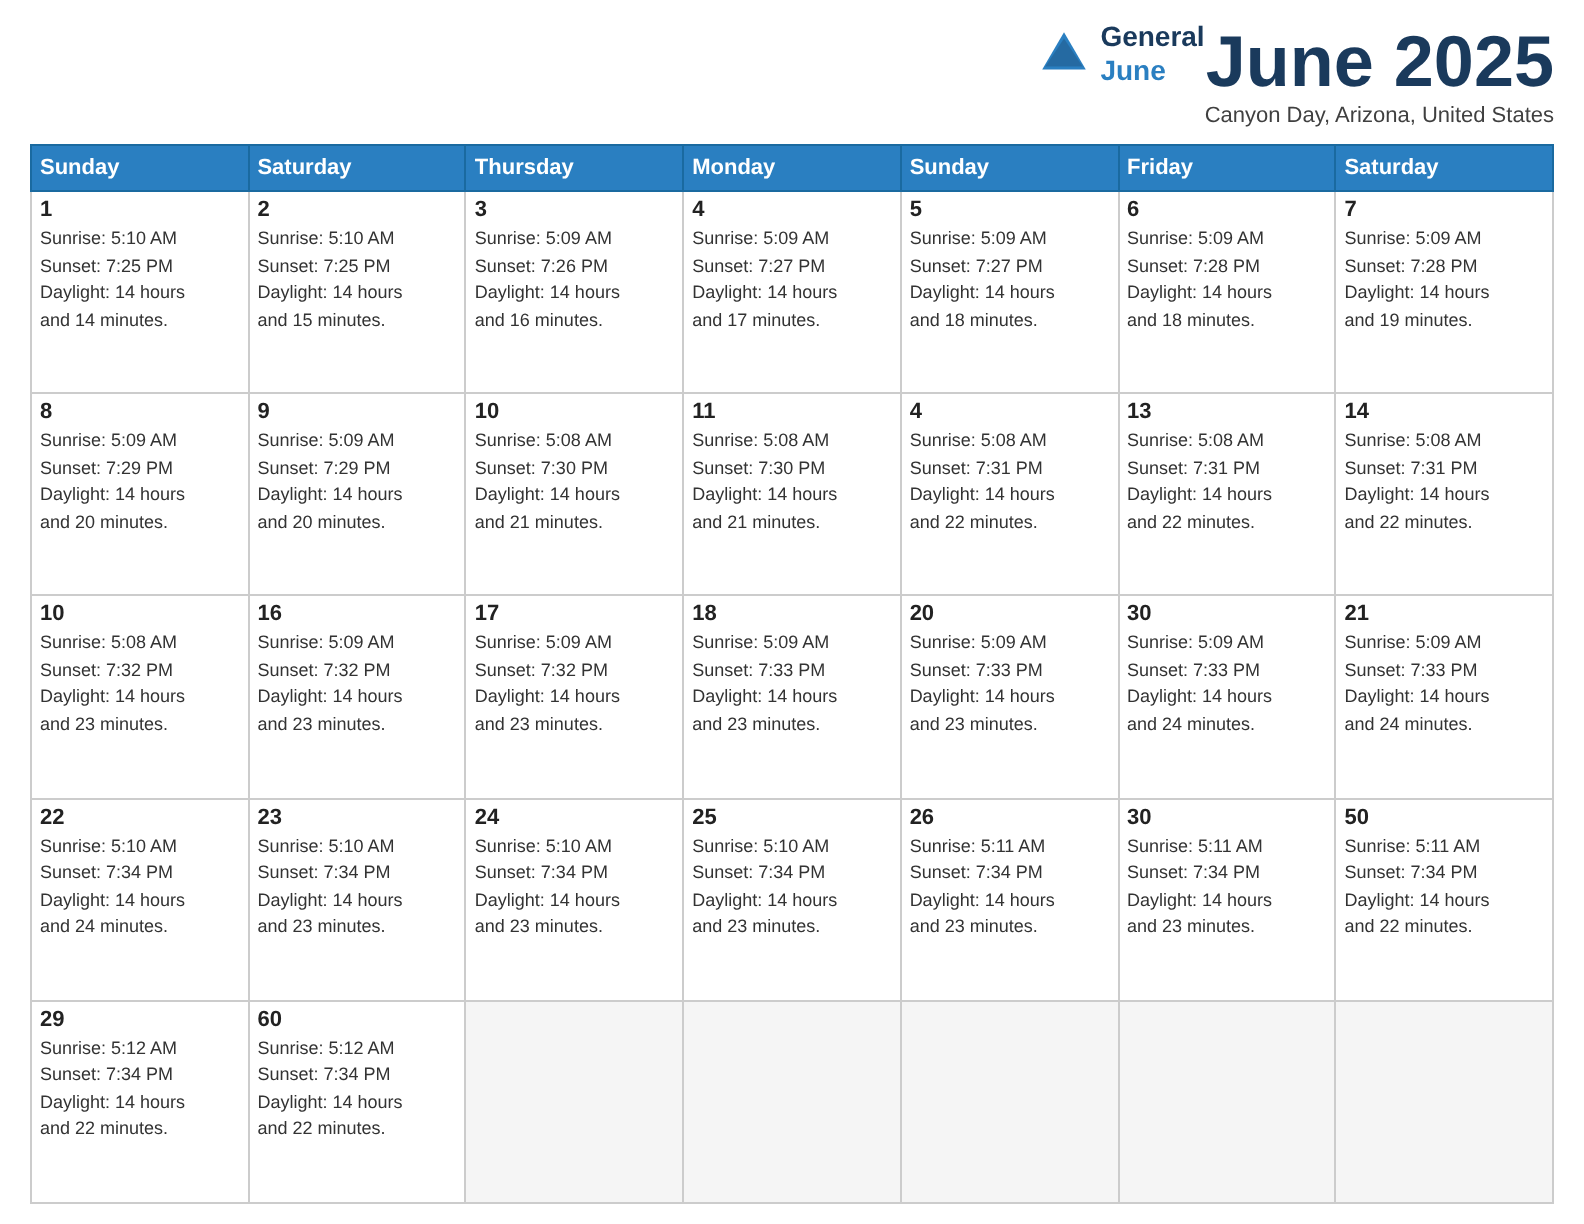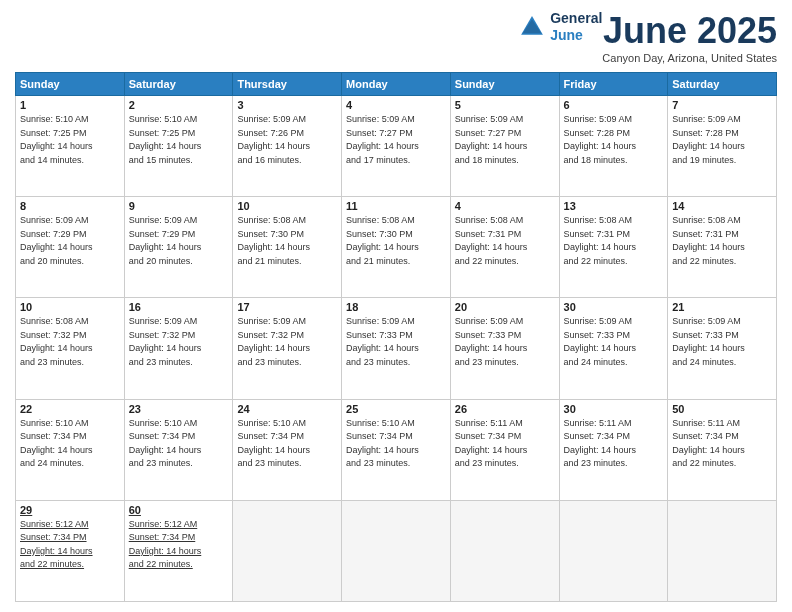--- a/index.html
+++ b/index.html
@@ -76,21 +76,20 @@
       font-size: 9px;
       color: #333;
       background: #fff;
       height: 88px;
     }
     .calendar td.empty {
       background: #f5f5f5;
     }
     .calendar tr:last-child td {
       height: 88px;
-      text-decoration: underline;
     }
     .day-number {
       font-size: 11px;
       font-weight: bold;
       color: #222;
       display: block;
       margin-bottom: 2px;
     }
     .day-info {
       line-height: 1.5;

